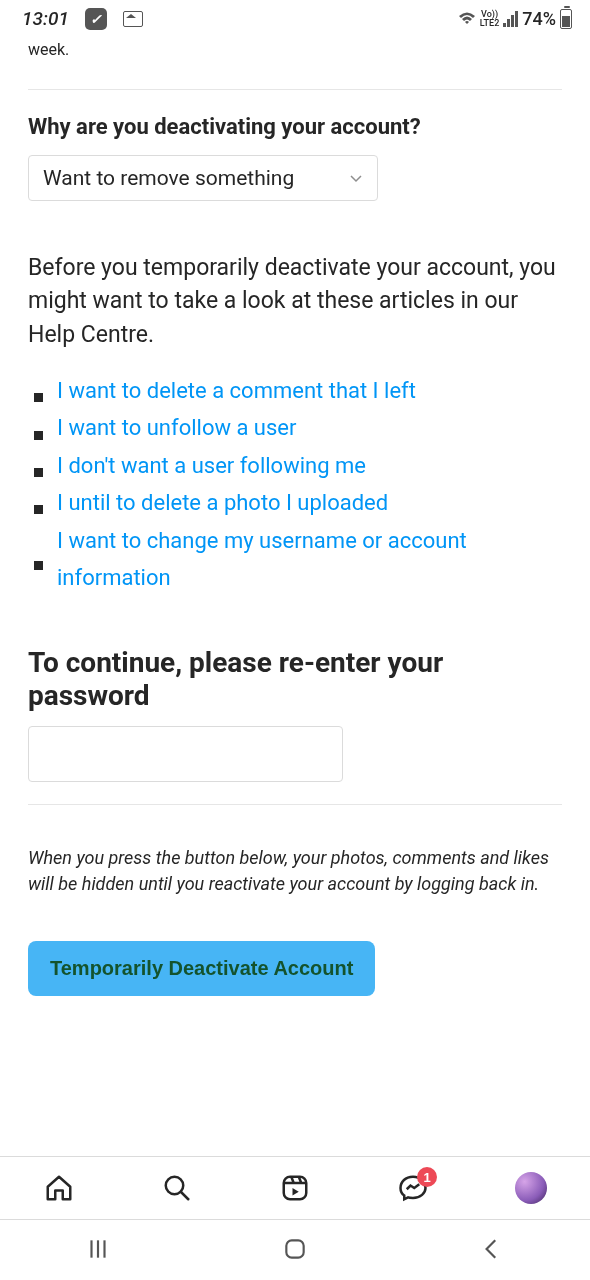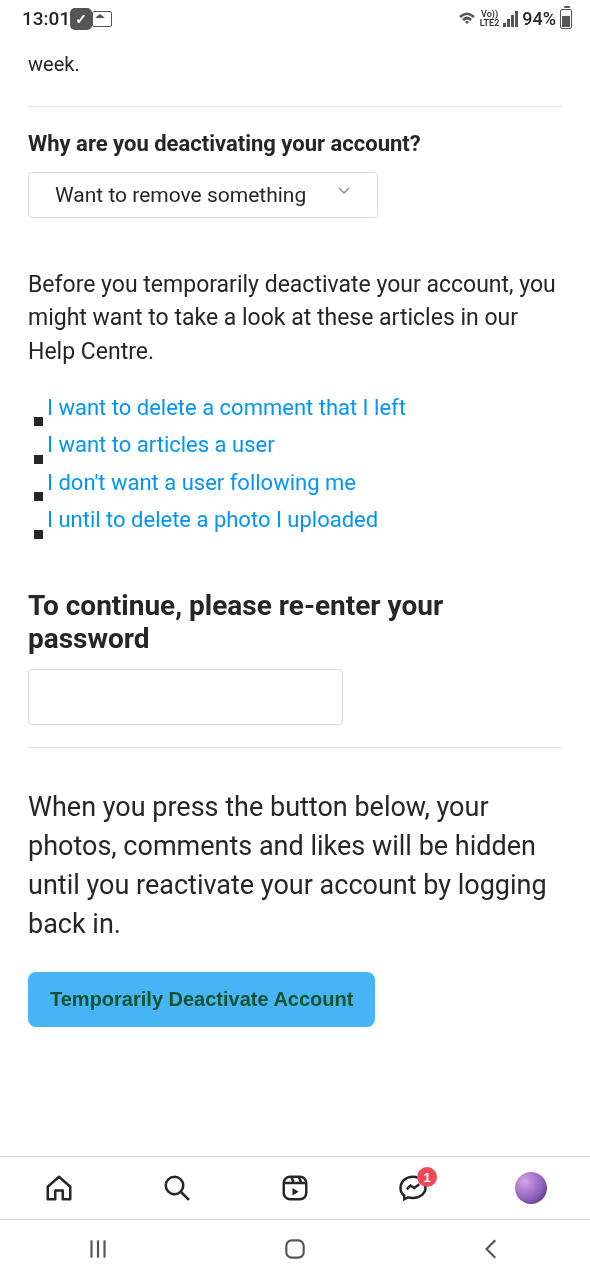--- a/index.html
+++ b/index.html
@@ -14,71 +14,71 @@
     }
     .status-bar {
       display: flex;
       justify-content: space-between;
       align-items: center;
       padding: 5px 18px 0 22px;
       height: 32px;
       font-size: 19px;
       font-weight: 500;
     }
-    .status-left { display: flex; align-items: center; gap: 0; }
+    .status-left { display: flex; align-items: center; gap: 16px; font-style: italic; }
     .status-right { display: flex; align-items: center; gap: 4px; font-size: 18px; }
     .status-icon-box {
       width: 22px; height: 22px; background: #555; border-radius: 5px;
       display: flex; align-items: center; justify-content: center; color: #fff; font-size: 14px; font-weight: bold;
     }
     .status-icon-img {
       width: 20px; height: 16px; border: 1.5px solid #555; border-radius: 2px;
       position: relative;
     }
     .status-icon-img::after { content:''; position:absolute; left:2px; top:2px; border-left:5px solid transparent; border-right:5px solid transparent; border-bottom:4px solid #555; }
     .lte-text { font-size: 9px; line-height: 9px; text-align: center; }
     .battery-icon { width: 12px; height: 20px; border: 1.5px solid #555; border-radius: 2px; position: relative; }
     .battery-icon::before { content:''; position:absolute; top:-4px; left:3px; width:6px; height:2px; background:#555; border-radius:1px; }
     .battery-icon::after { content:''; position:absolute; bottom:1px; left:1px; right:1px; height:58%; background:#555; }
     .signal-bars { display:flex; align-items:flex-end; gap:1px; height:16px; }
     .signal-bars span { width:3px; background:#555; }
     .signal-bars span:nth-child(1){height:4px;} .signal-bars span:nth-child(2){height:8px;}
     .signal-bars span:nth-child(3){height:12px;} .signal-bars span:nth-child(4){height:16px;}
 
     .content { padding: 0 28px; }
-    .truncated-text { font-size: 20px; margin-top: 20px; }
+    .truncated-text { font-size: 16px; margin-top: 8px; }
     .divider { border: none; border-top: 1px solid #e6e6e6; margin: 30px 0 24px; }
     .divider-thin { border: none; border-top: 1px solid #e6e6e6; margin: 22px 0 40px; }
 
     .section-title { font-size: 22px; font-weight: 700; margin-bottom: 16px; }
     .dropdown {
-      border: 1px solid #dbdbdb; border-radius: 4px; padding: 10px 26px;
-      display: flex; justify-content: space-between; align-items: flex-start;
+      border: 1px solid #dbdbdb; border-radius: 4px; padding: 10px 14px;
+      display: flex; justify-content: space-between; align-items: flex-end;
       width: 350px; font-size: 21px; cursor: pointer;
       margin-bottom: 50px;
     }
     .chevron { color: #8e8e8e; font-size: 16px; }
 
     .help-text { font-size: 23px; line-height: 1.45; margin-bottom: 21px; }
     .help-list { list-style: none; margin-bottom: 50px; }
     .help-list li {
-      display: flex; align-items: flex-end; gap: 4px;
+      display: flex; align-items: center; gap: 14px;
       font-size: 22px; line-height: 1.7; padding-left: 6px;
     }
     .bullet { width: 9px; height: 9px; background: #262626; flex-shrink: 0; margin-top: 14px; }
     .help-link { color: #0095f6; text-decoration: none; }
 
     .password-label { font-size: 28px; font-weight: 700; margin-bottom: 14px; }
     .password-input {
       width: 315px; height: 56px; border: 1px solid #dbdbdb; border-radius: 4px;
       padding: 10px; font-size: 20px; background: #fff;
     }
     .forgot-link { display: block; color: #0095f6; font-size: 17px; font-weight: 600; margin-top: 20px; text-decoration: none; }
 
-    .final-text { font-size: 27px; line-height: 1.45; margin-bottom: 28px; }
+    .final-text { font-size: 18px; line-height: 1.45; margin-bottom: 43px; font-style: italic; }
     .deactivate-btn {
       background: #47b5f5; color: #14532d; border: none; border-radius: 8px;
       padding: 16px 22px; font-size: 20px; font-weight: 600; cursor: pointer;
     }
 
     .bottom-nav {
       position: absolute; bottom: 60px; left: 0; right: 0; height: 64px;
       display: flex; justify-content: space-around; align-items: center;
       border-top: 1px solid #dbdbdb; border-bottom: 1px solid #dbdbdb; background:#fff;
     }
@@ -116,21 +116,21 @@
     <div>
       <div class="lte-text">Vo))</div>
       <div class="lte-text">LTE2</div>
     </div>
     <div class="signal-bars">
         <span></span>
         <span></span>
         <span></span>
         <span></span>
       </div>
-    <span>94%</span>
+    <span>74%</span>
     <div class="battery-icon"></div>
   </div>
 </div>
 
 <div class="content">
   <div class="truncated-text">week.</div>
   <hr class="divider">
 
   <div class="section-title">Why are you deactivating your account?</div>
   <div class="dropdown">
@@ -143,29 +143,33 @@
   </div>
 
   <div class="help-text">Before you temporarily deactivate your account, you might want to take a look at these articles in our Help Centre.</div>
   <ul class="help-list">
     <li>
         <span class="bullet"></span>
         <a class="help-link" href="#">I want to delete a comment that I left</a>
       </li>
     <li>
         <span class="bullet"></span>
-        <a class="help-link" href="#">I want to articles a user</a>
+        <a class="help-link" href="#">I want to unfollow a user</a>
       </li>
     <li>
         <span class="bullet"></span>
         <a class="help-link" href="#">I don't want a user following me</a>
       </li>
     <li>
         <span class="bullet"></span>
         <a class="help-link" href="#">I until to delete a photo I uploaded</a>
+      </li>
+    <li>
+        <span class="bullet"></span>
+        <a class="help-link" href="#">I want to change my username or account information</a>
       </li>
   </ul>
 
   <div class="password-label">To continue, please re-enter your password</div>
   <input type="password" class="password-input" style="">
 
   <hr class="divider-thin">
 
   <div class="final-text">When you press the button below, your photos, comments and likes will be hidden until you reactivate your account by logging back in.</div>
   <button class="deactivate-btn">Temporarily Deactivate Account</button>

